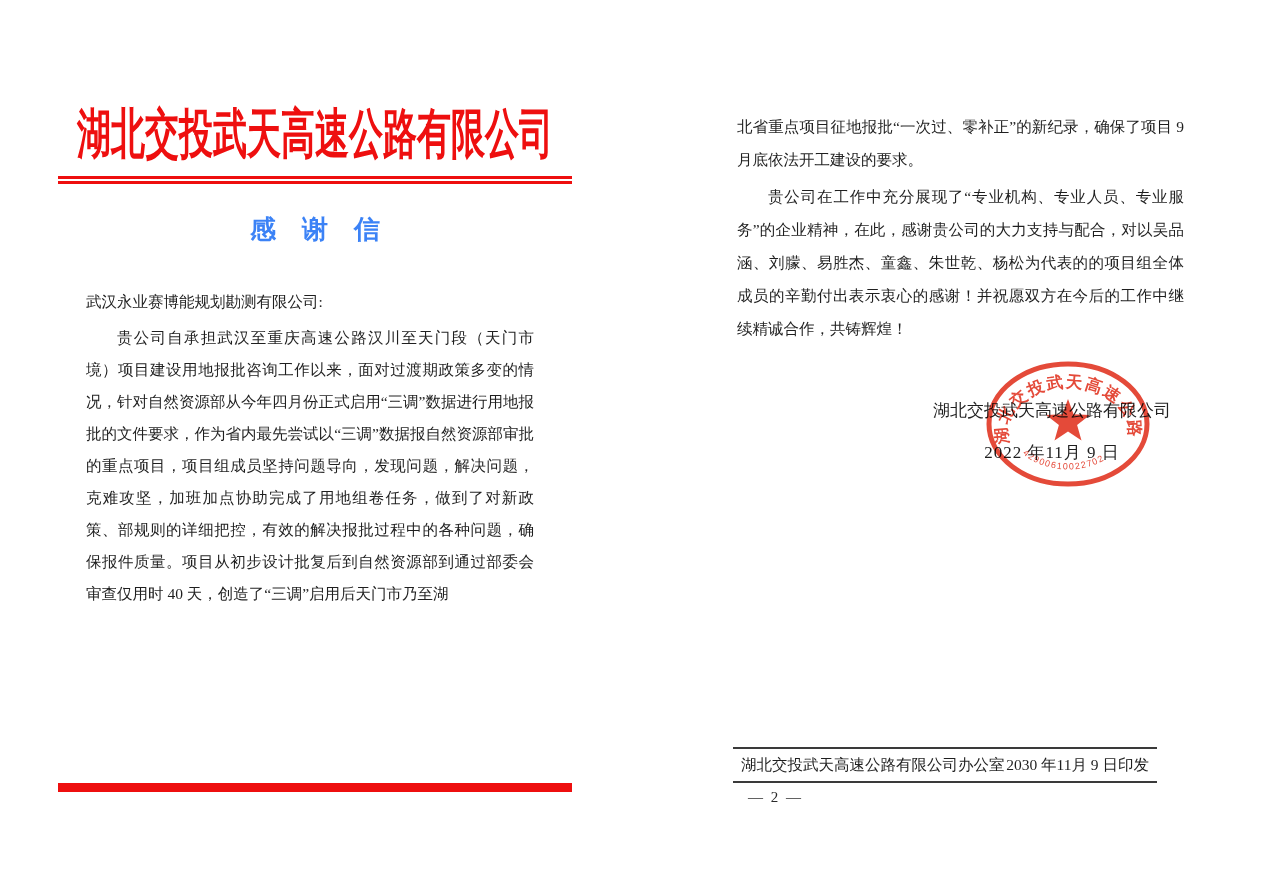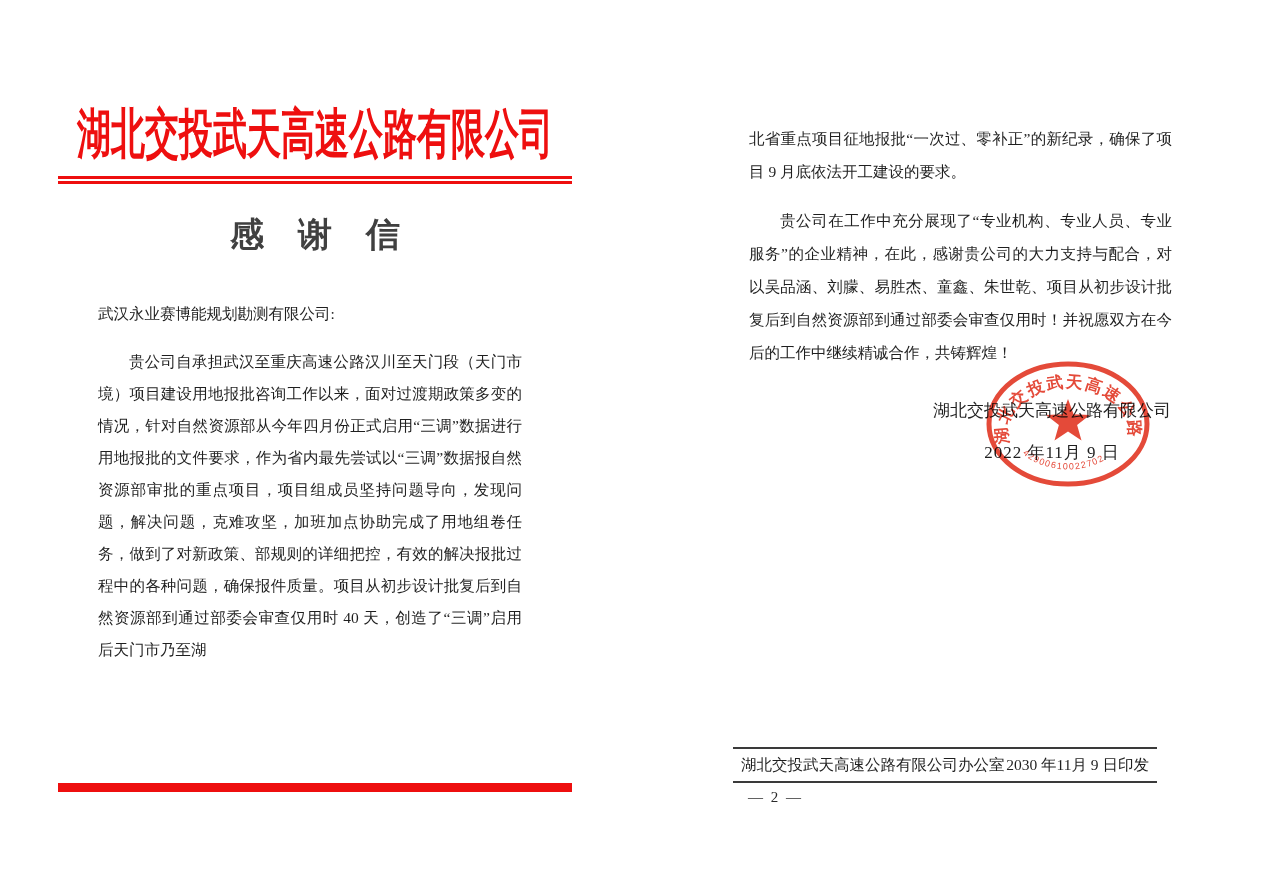--- a/index.html
+++ b/index.html
@@ -15,27 +15,27 @@
     font-size:34px; line-height:34px; white-space:nowrap;
     transform:scaleY(1.58); transform-origin:50% 50%;
     letter-spacing:0px;
   }
   .head-rule {
     position:absolute; left:58px; top:176px; width:514px; height:2px;
     border-top:3px solid #ee0f0f; border-bottom:3px solid #ee0f0f;
   }
   .letter-title {
     position:absolute; left:58px; top:212px; width:514px;
-    text-align:center; font-size:34px; font-weight:bold; color:#404040;
+    text-align:center; font-size:26px; font-weight:bold; color:#3b82f6;
   }
   .body-left {
     position:absolute; left:82px; top:282px; width:456px;
     font-size:15.5px; line-height:32px; text-align:justify;
   }
-  .body-left p, .body-right p { margin:16px; }
+  .body-left p, .body-right p { margin:4px; }
   .indent { text-indent:2em; }
   .foot-rule-left {
     position:absolute; left:58px; top:783px; width:514px; height:5px;
     background:#ee0f0f;
     border-top:2px solid rgba(238,15,15,0.45);
     border-bottom:2px solid rgba(238,15,15,0.45);
   }
   
   .body-right {
     position:absolute; left:733px; top:106px; width:455px;
@@ -76,21 +76,21 @@
 
   <div class="body-left">
     <p>武汉永业赛博能规划勘测有限公司:</p>
     <p class="indent">贵公司自承担武汉至重庆高速公路汉川至天门段（天门市境）项目建设用地报批咨询工作以来，面对过渡期政策多变的情况，针对自然资源部从今年四月份正式启用“三调”数据进行用地报批的文件要求，作为省内最先尝试以“三调”数据报自然资源部审批的重点项目，项目组成员坚持问题导向，发现问题，解决问题，克难攻坚，加班加点协助完成了用地组卷任务，做到了对新政策、部规则的详细把控，有效的解决报批过程中的各种问题，确保报件质量。项目从初步设计批复后到自然资源部到通过部委会审查仅用时 40 天，创造了“三调”启用后天门市乃至湖</p>
   </div>
 
   <div class="foot-rule-left"></div>
 
   <div class="body-right">
     <p>北省重点项目征地报批“一次过、零补正”的新纪录，确保了项目 9 月底依法开工建设的要求。</p>
-    <p class="indent">贵公司在工作中充分展现了“专业机构、专业人员、专业服务”的企业精神，在此，感谢贵公司的大力支持与配合，对以吴品涵、刘朦、易胜杰、童鑫、朱世乾、项目从初步设计批复后到自然资源部到通过部委会审查仅用时！并祝愿双方在今后的工作中继续精诚合作，共铸辉煌！</p>
+    <p class="indent">贵公司在工作中充分展现了“专业机构、专业人员、专业服务”的企业精神，在此，感谢贵公司的大力支持与配合，对以吴品涵、刘朦、易胜杰、童鑫、朱世乾、杨松为代表的的项目组全体成员的辛勤付出表示衷心的感谢！并祝愿双方在今后的工作中继续精诚合作，共铸辉煌！</p>
   </div>
 
   <div class="signature">
     <div class="sig-company">湖北交投武天高速公路有限公司</div>
     <div class="sig-date">2022 年11月 9 日</div>
   </div>
 
   <svg class="seal" viewBox="0 0 168 132">
     <ellipse cx="84" cy="66" rx="79" ry="60" fill="none" stroke="#e23a28" stroke-width="5"></ellipse>
     <defs>

